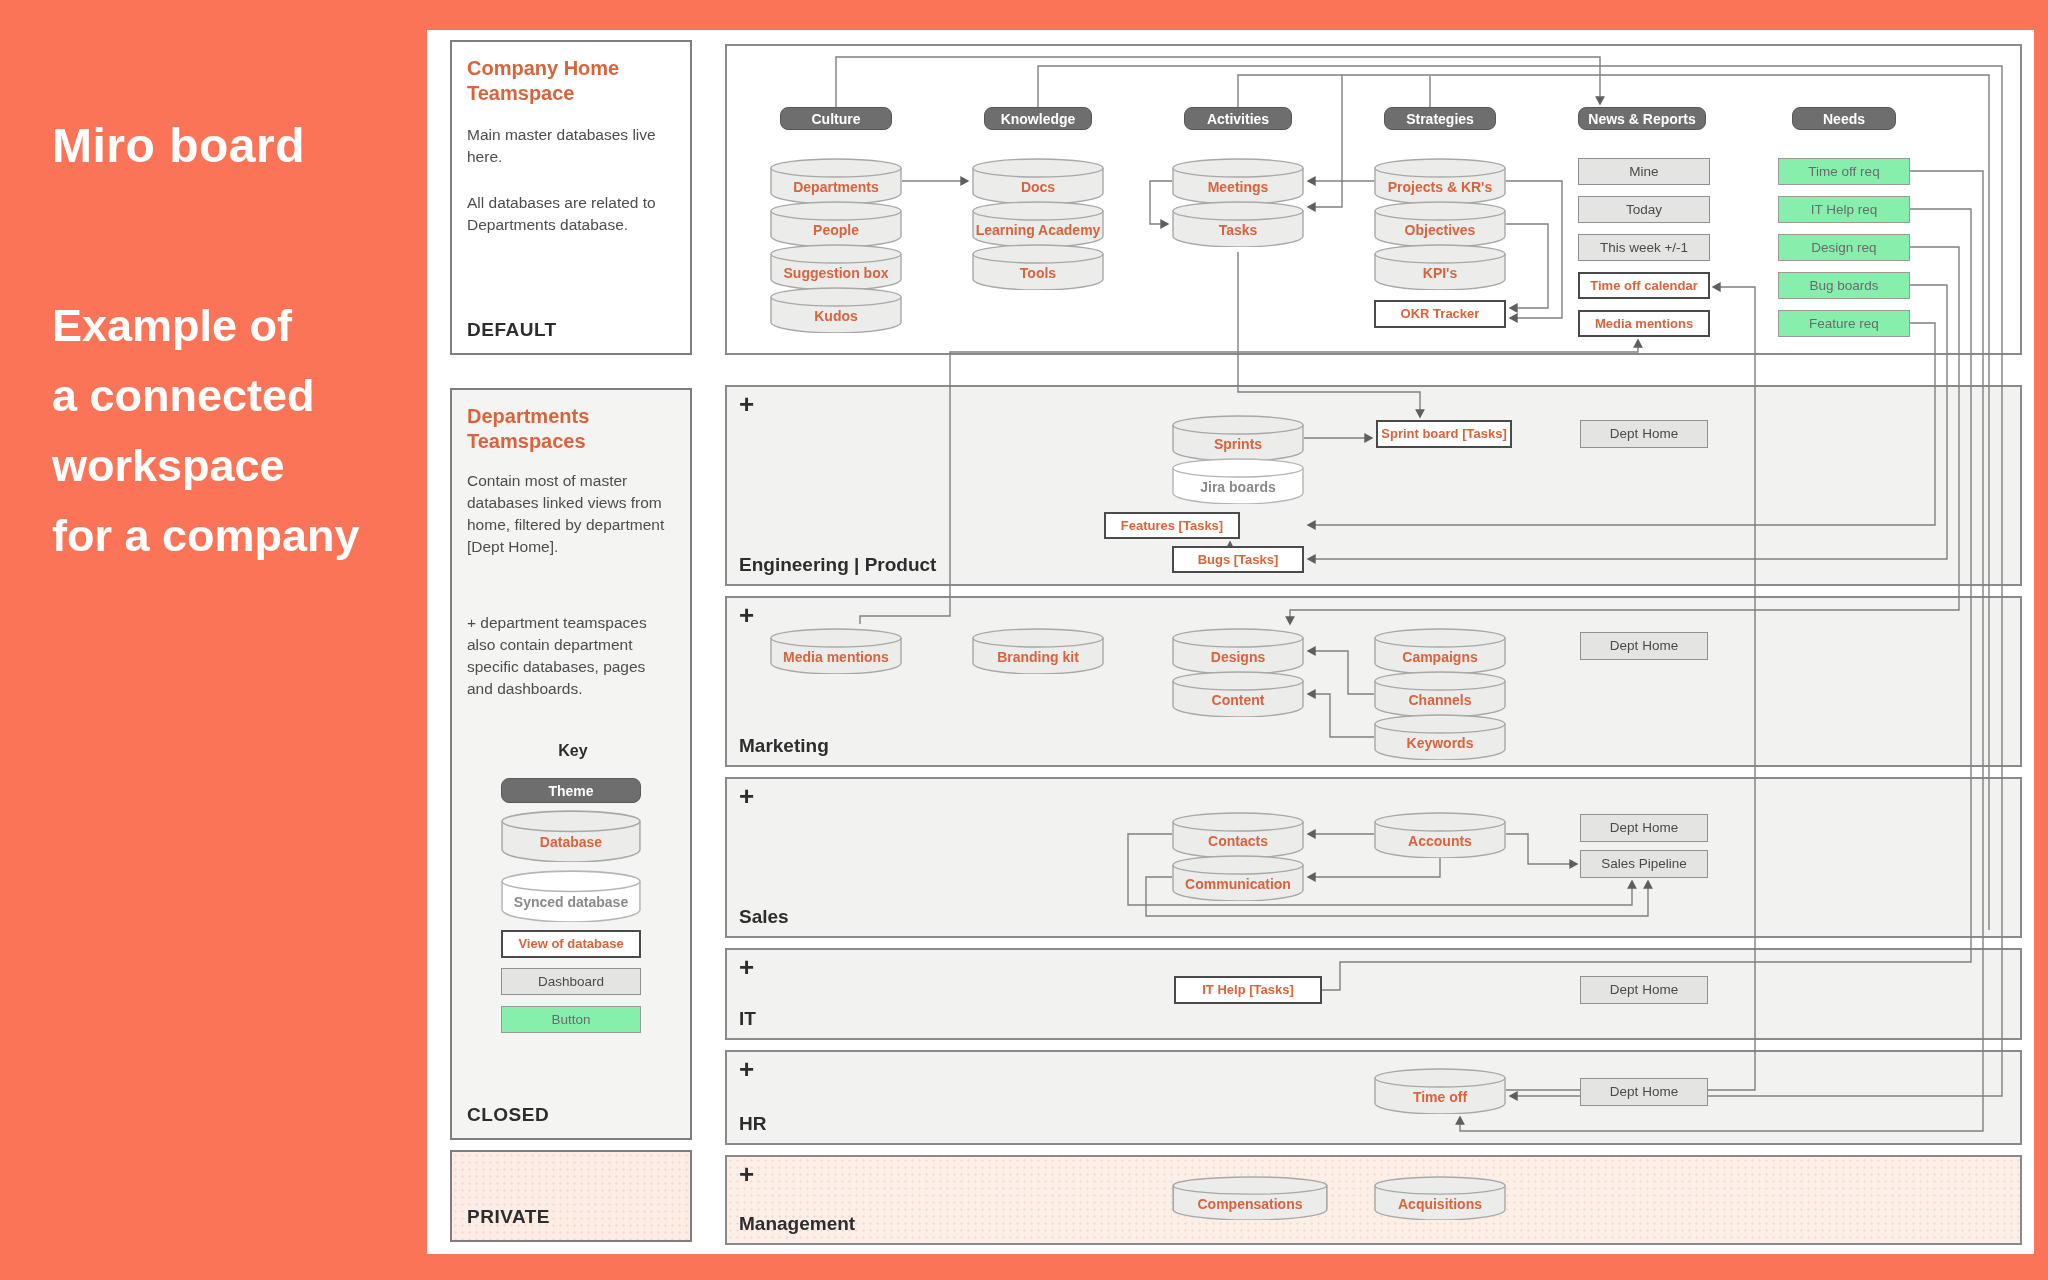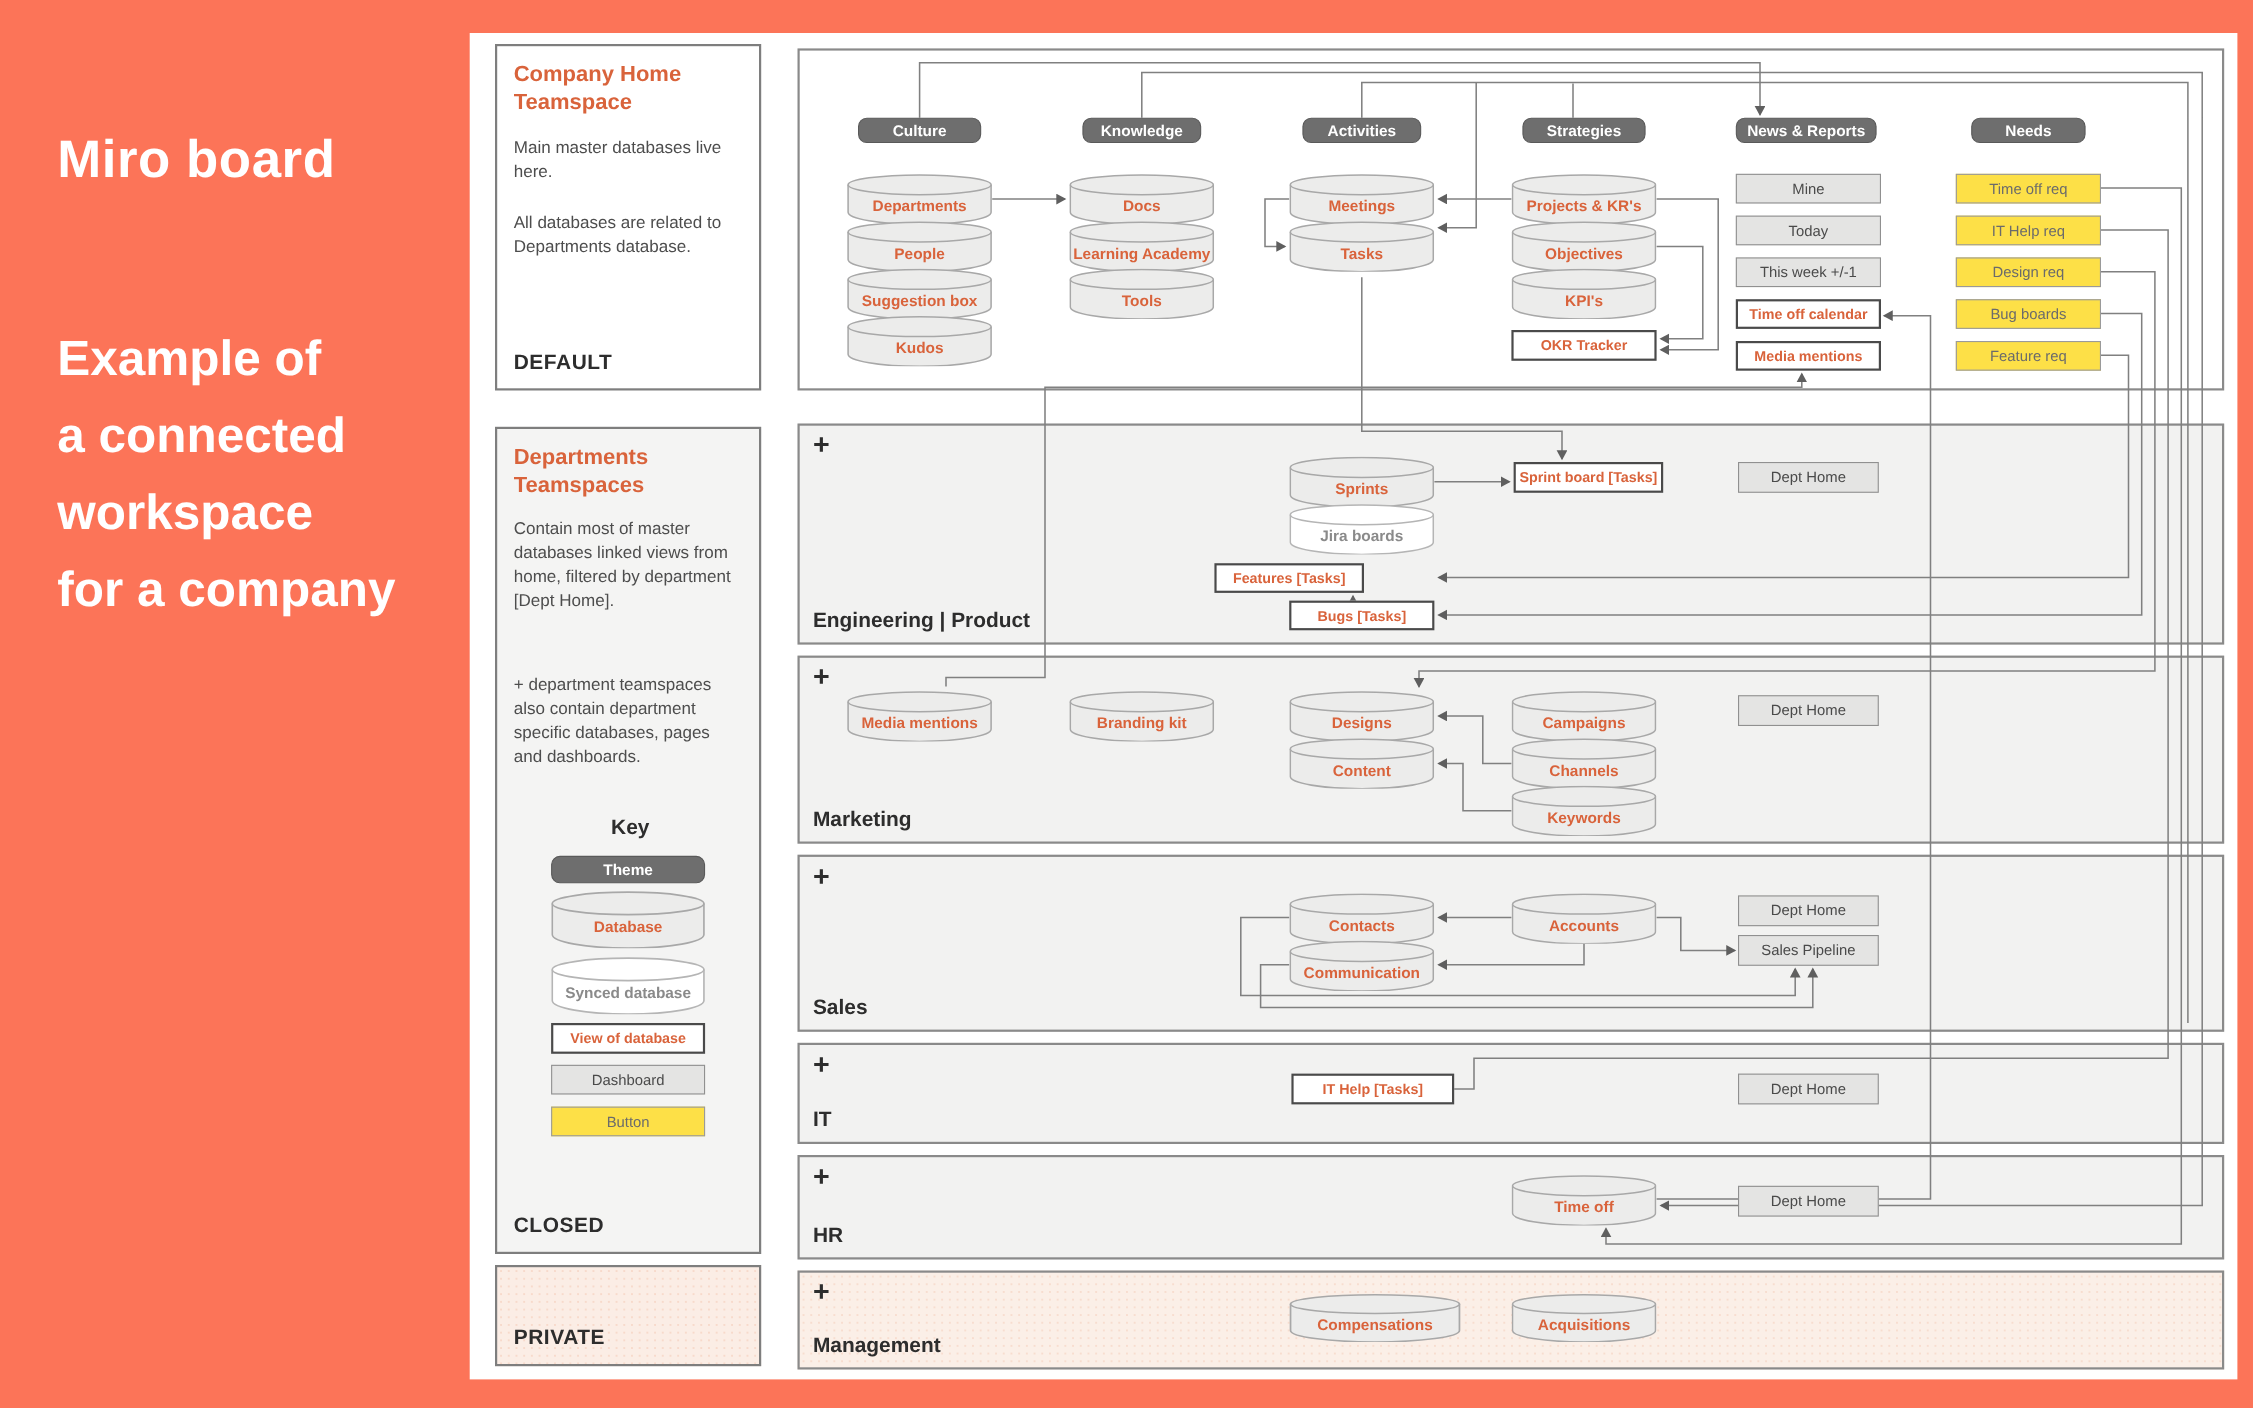--- a/index.html
+++ b/index.html
@@ -12,38 +12,38 @@
   #intro .s div{font-size:45px;font-weight:bold;line-height:70px;}
   
   .sb-box{position:absolute;left:450px;width:242px;background:#fff;border:2px solid #7e7e7e;box-sizing:border-box;}
   #sb-company{top:40px;height:315px;}
   #sb-depts{top:388px;height:752px;background:#F4F4F3;}
   #sb-private{top:1150px;height:92px;background:#FBEDE5;
     background-image:radial-gradient(rgba(233,150,110,.22) 1.2px,transparent 1.3px);background-size:7px 7px;}
   .sb-title{position:absolute;left:15px;top:14px;width:200px;font-size:20px;font-weight:bold;color:#D9633B;line-height:1.25;}
   .sb-p{position:absolute;left:15px;width:208px;font-size:15.5px;color:#4d4d4d;line-height:1.42;}
   .sb-footer{position:absolute;left:15px;bottom:12px;font-size:19px;font-weight:bold;color:#2d2d2d;letter-spacing:.5px;}
-  .key-title{position:absolute;left:0;width:242px;text-align:center;font-size:19px;font-weight:bold;color:#2d2d2d;}
+  .key-title{position:absolute;left:0;width:242px;text-align:center;font-size:16px;font-weight:bold;color:#2d2d2d;}
   
   .frame{position:absolute;left:725px;width:1297px;background:#F2F2F1;border:2px solid #8a8a8a;box-sizing:border-box;z-index:1;}
   .frame.top{background:#ffffff;}
   .frame.peach{background:#FBEFE7;background-image:radial-gradient(rgba(233,150,110,.20) 1.2px,transparent 1.3px);background-size:7px 7px;}
   .frame .flabel{position:absolute;left:12px;bottom:8px;font-size:19px;font-weight:bold;color:#2d2d2d;}
   .frame .fplus{position:absolute;left:12px;top:2px;font-size:26px;font-weight:bold;color:#2d2d2d;}
   
   .node{position:absolute;z-index:10;box-sizing:border-box;}
   .node .lbl{position:absolute;left:0;right:0;text-align:center;white-space:nowrap;}
   .node svg{position:absolute;left:0;top:0;width:100%;height:100%;}
   .n-pill{background:#6E6E6E;border:1px solid #595959;border-radius:8px;}
   .n-pill .lbl{top:50%;transform:translateY(-52%);color:#fff;font-weight:bold;font-size:14px;}
   .n-view{background:#fff;border:2px solid #4a4a4a;}
   .n-view .lbl{top:50%;transform:translateY(-52%);color:#D9633B;font-weight:bold;font-size:13px;}
   .n-dash{background:#E4E4E3;border:1.5px solid #909090;}
   .n-dash .lbl{top:50%;transform:translateY(-52%);color:#4a4a4a;font-size:13.5px;}
-  .n-btn{background:#fde047;border:1.5px solid #9a9a9a;}
+  .n-btn{background:#86efac;border:1.5px solid #9a9a9a;}
   .n-btn .lbl{top:50%;transform:translateY(-52%);color:#6b6b6b;font-size:13.5px;}
   .n-db .lbl{top:46%;color:#D9633B;font-weight:bold;font-size:14px;}
   .n-dbw .lbl{top:46%;color:#8a8a8a;font-weight:bold;font-size:14px;}
   #wires{position:absolute;left:0;top:0;width:2048px;height:1280px;z-index:5;}
 </style>
 <style>.cyl-db{fill:#ECECEB;stroke:#A8A8A8;stroke-width:1.4;}.cyl-dbw{fill:#ffffff;stroke:#B5B5B5;stroke-width:1.4;}</style></head>
 <body>
 
 <div id="canvas">
   <div id="boardbg"></div>

